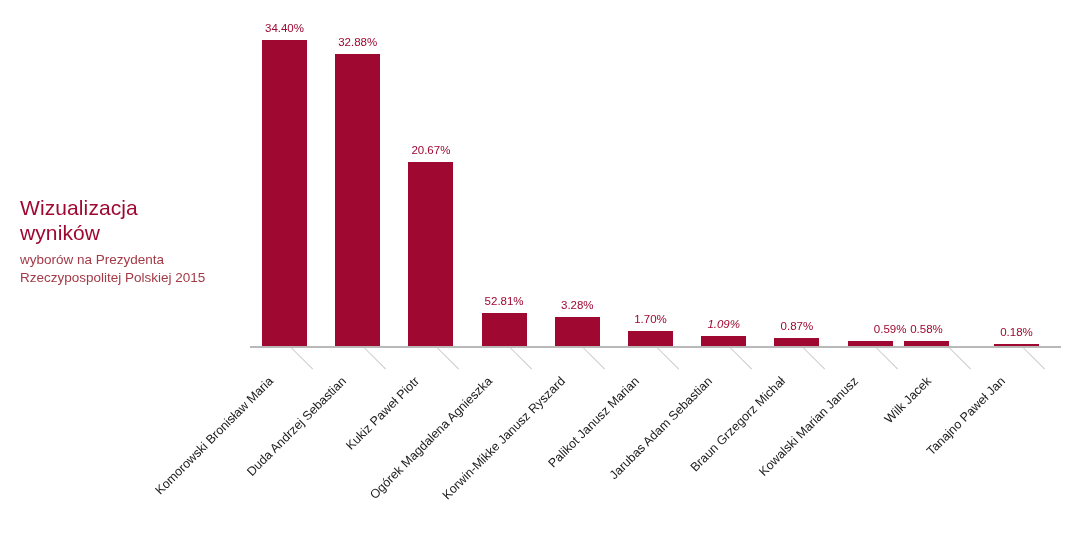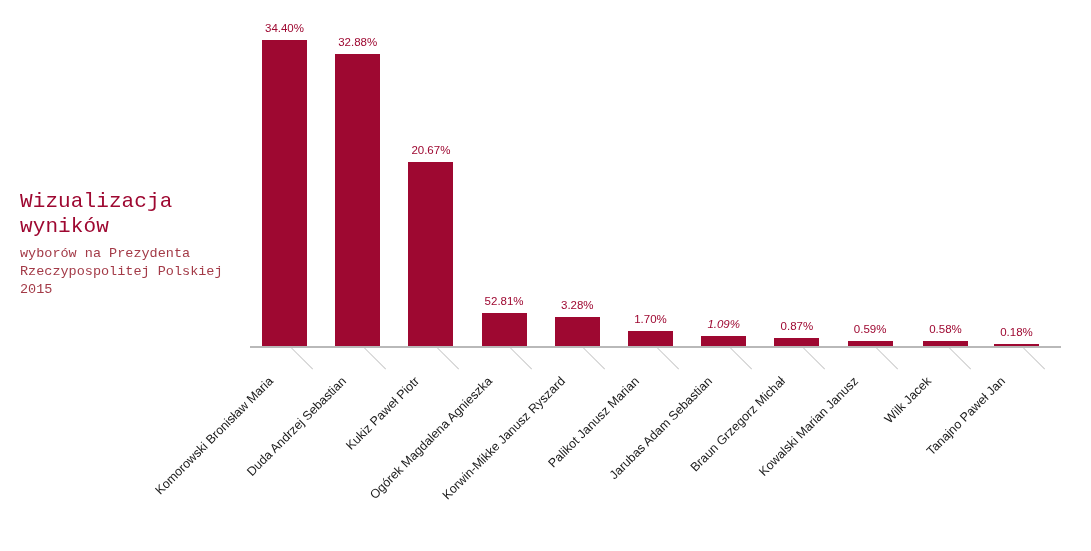--- a/index.html
+++ b/index.html
@@ -20,23 +20,22 @@
     left: 0; top: 0;
     width: 1091px;
     height: 551px;
     background: #ffffff;
   }
 
   
   .title-block {
     position: absolute;
     left: 20px;
-    top: 189px;
+    top: 195px;
     width: 225px;
-    font-family: Liberation Mono, monospace;
   }
   .chart-title {
     font-size: 21px;
     line-height: 25px;
     color: #9E0831;
     font-weight: 400;
     letter-spacing: 0.1px;
     white-space: pre-line;
   }
   .chart-subtitle {
@@ -148,23 +147,23 @@
         <div class="bar-slot" style="left: 451.2px; height: 346px;">
           <div class="bar" title="Jarubas Adam Sebastian 1.09%" style="height: 9.69593px; background: rgb(158, 8, 49);"></div>
           <div class="bar-value" style="bottom: 15.6959px; color: rgb(158, 8, 49); font-style: italic;">1.09%</div>
         </div>
         <div class="bar-slot" style="left: 524.4px; height: 346px;">
           <div class="bar" title="Braun Grzegorz Michał 0.87%" style="height: 7.73895px; background: rgb(158, 8, 49);"></div>
           <div class="bar-value" style="bottom: 13.739px; color: rgb(158, 8, 49);">0.87%</div>
         </div>
         <div class="bar-slot" style="left: 597.6px; height: 346px;">
           <div class="bar" title="Kowalski Marian Janusz 0.59%" style="height: 5.24826px; background: rgb(158, 8, 49);"></div>
-          <div class="bar-value" style="bottom: 11.2483px; color: rgb(158, 8, 49);">0.59%</div>
+          <div class="bar-value" style="bottom: 11.2483px; color: rgb(158, 8, 49); margin-left: 20px;">0.59%</div>
         </div>
-        <div class="bar-slot" style="left: 673px; height: 346px;">
+        <div class="bar-slot" style="left: 654px; height: 346px;">
           <div class="bar" title="Wilk Jacek 0.58%" style="height: 5.1593px; background: rgb(158, 8, 49);"></div>
           <div class="bar-value" style="bottom: 11.1593px; color: rgb(158, 8, 49);">0.58%</div>
         </div>
         <div class="bar-slot" style="left: 744px; height: 296px;">
           <div class="bar" title="Tanajno Paweł Jan 0.18%" style="height: 2px; background: rgb(158, 8, 49);"></div>
           <div class="bar-value" style="bottom: 8px; color: rgb(158, 8, 49);">0.18%</div>
         </div>
       </div>
     <div id="ticks-container">
         <div class="tick" style="left: 40.5px; background: rgb(201, 201, 201);"></div>

